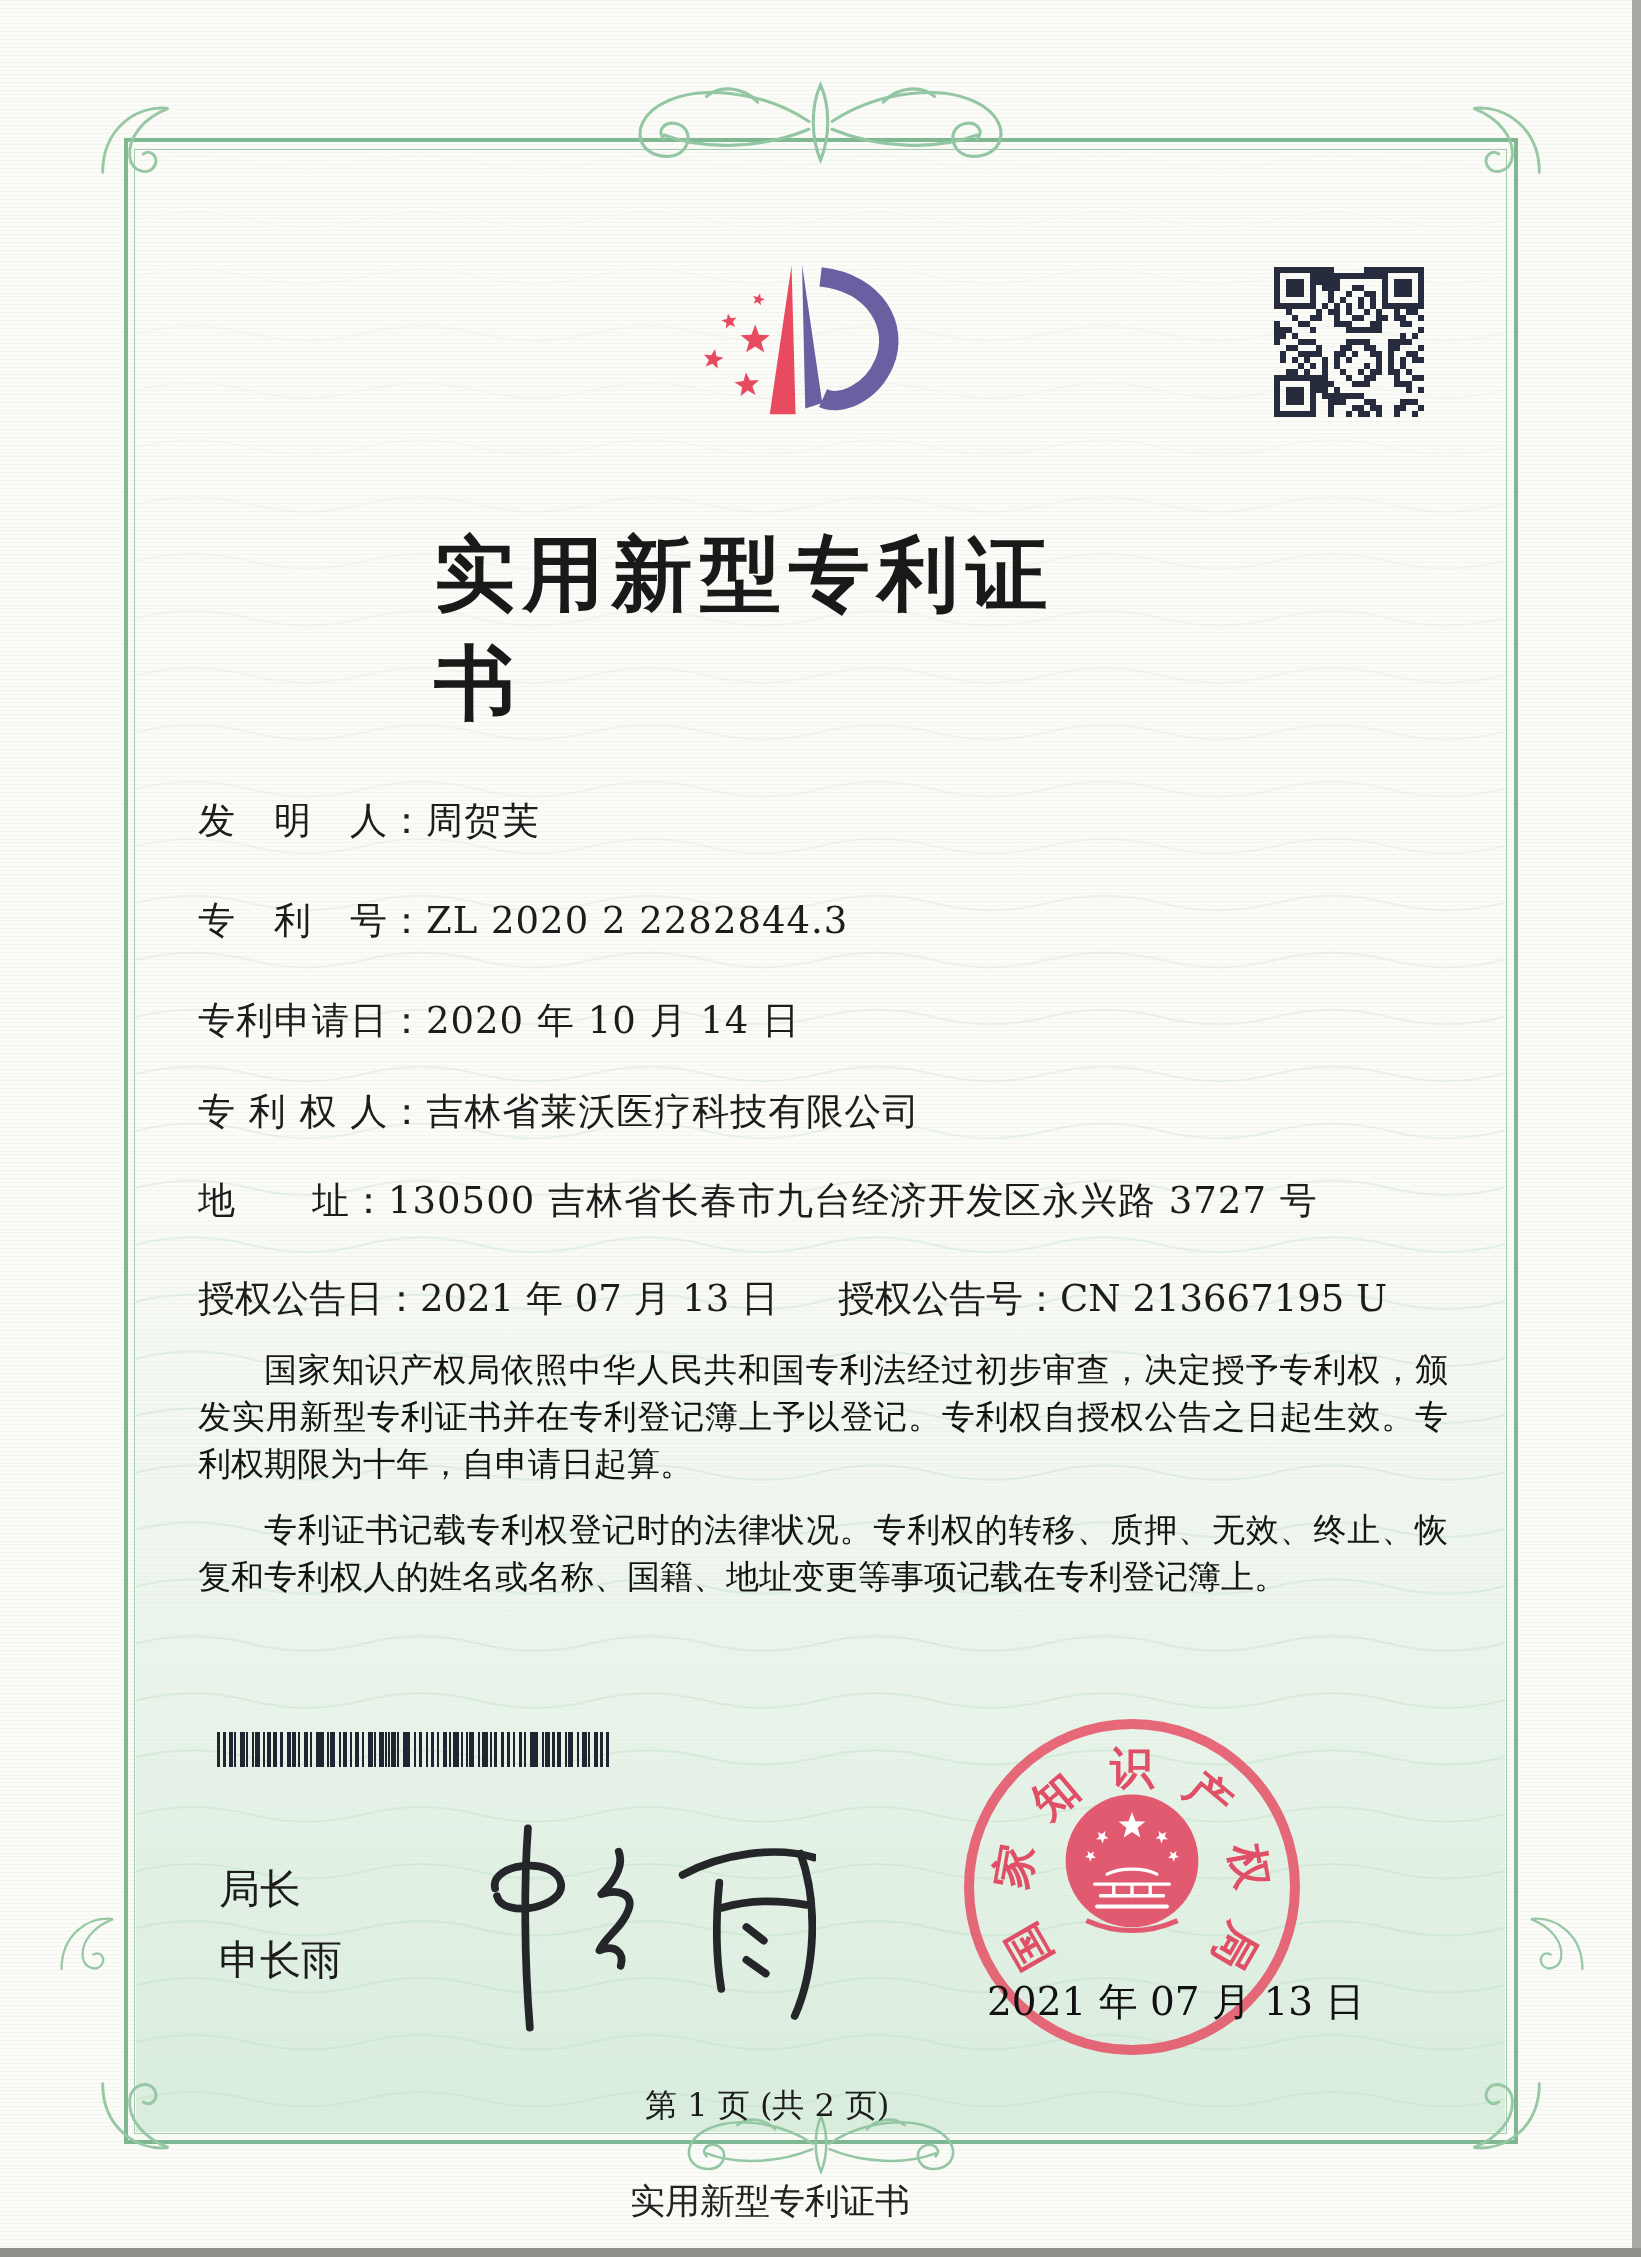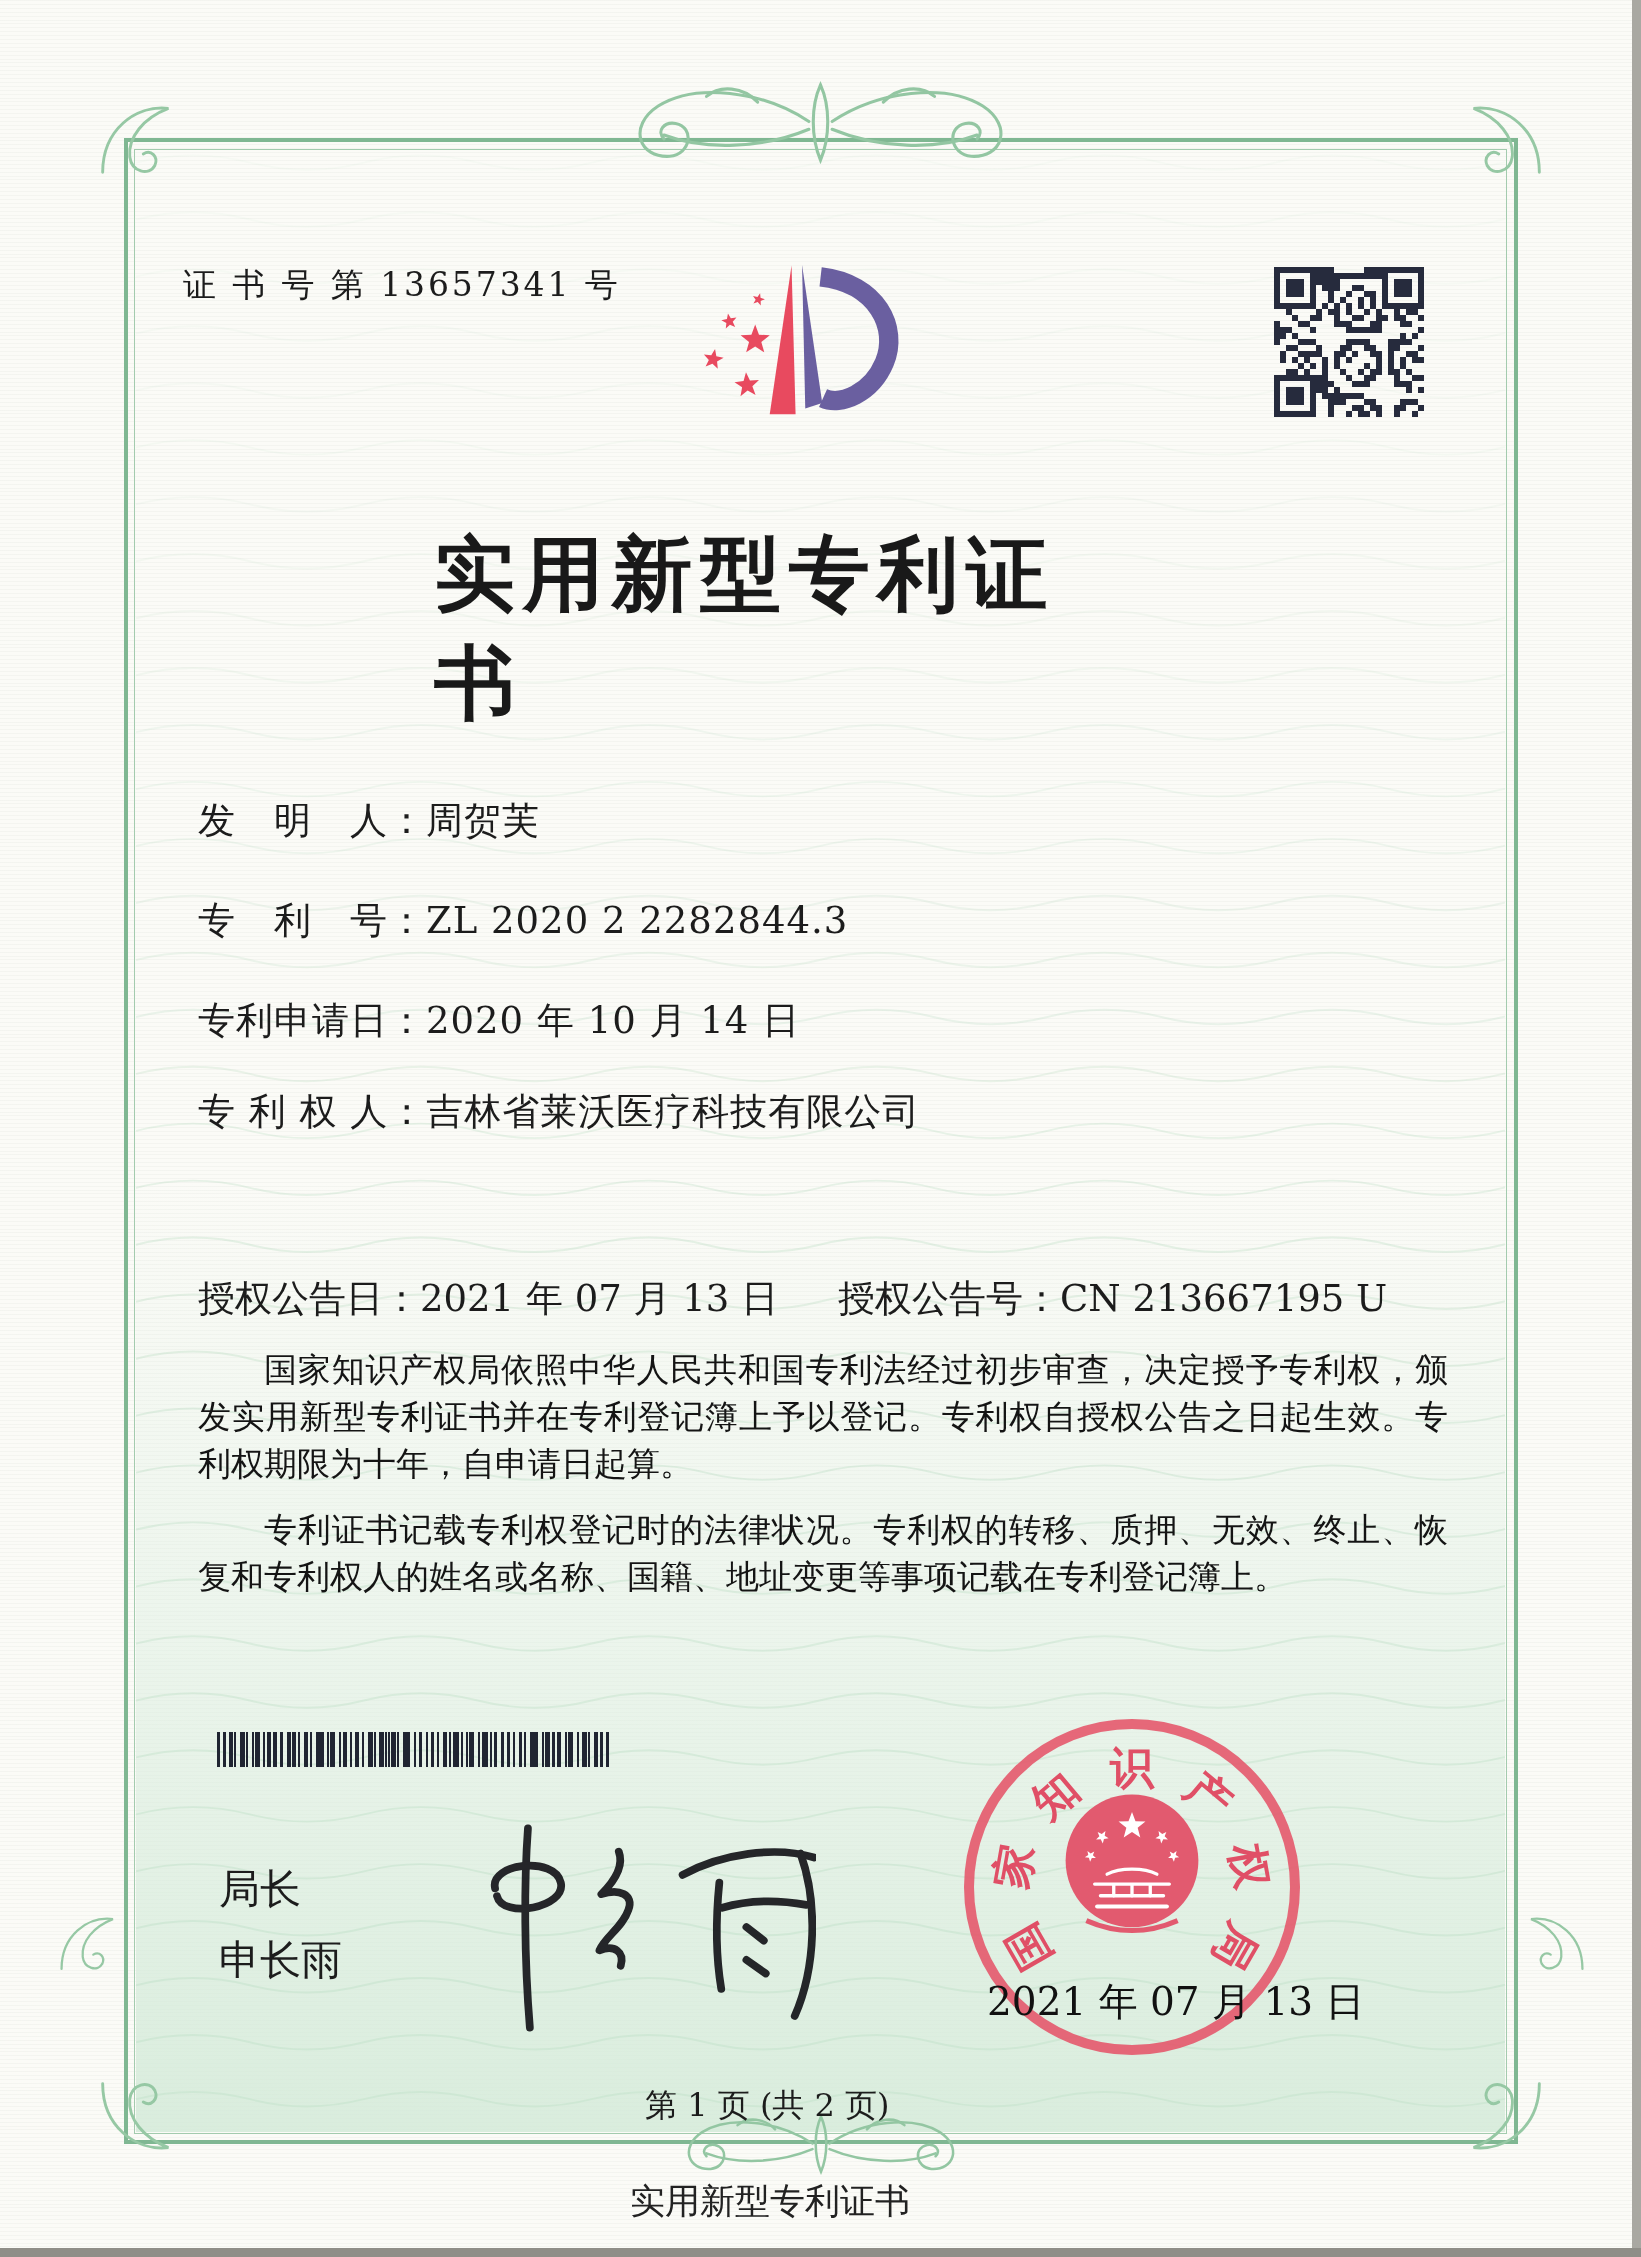--- a/index.html
+++ b/index.html
@@ -132,21 +132,20 @@
   <svg class="orn" style="left:1462px;top:2076px;transform:scale(-1)" width="87" height="87" viewBox="0 0 90 90">
       <use href="#curl"></use>
     </svg>
   <svg class="orn" style="left:54px;top:1907px" width="68" height="68" viewBox="0 0 90 90">
       <use href="#curl"></use>
     </svg>
   <svg class="orn" style="left:1522px;top:1907px;transform:scaleX(-1)" width="68" height="68" viewBox="0 0 90 90">
       <use href="#curl"></use>
     </svg>
 
-  <div class="cert-no">证 书 号 第 13657341 号</div>
 
   <svg id="logo" viewBox="0 0 300 260">
     <g id="logo-stars">
         <path d="M90.1 62.3L90.6 67.9L96.0 69.6L90.8 71.8L90.9 77.5L87.1 73.2L81.8 75.0L84.6 70.2L81.3 65.6L86.8 66.9Z" fill="#e84a5f"></path>
         <path d="M50.3 87.2L53.8 93.2L60.8 92.3L56.2 97.6L59.2 103.9L52.7 101.1L47.6 106.0L48.3 99.0L42.1 95.6L49.0 94.1Z" fill="#e84a5f"></path>
         <path d="M84.0 101.0L88.7 113.5L102.1 114.1L91.6 122.5L95.2 135.4L84.0 128.0L72.8 135.4L76.4 122.5L65.9 114.1L79.3 113.5Z" fill="#e84a5f"></path>
         <path d="M34.3 131.2L35.9 140.2L44.9 142.2L36.8 146.6L37.7 155.7L31.1 149.4L22.6 153.0L26.6 144.8L20.5 137.9L29.6 139.1Z" fill="#e84a5f"></path>
         <path d="M72.6 160.1L77.5 170.2L88.7 169.7L80.5 177.5L84.5 188.1L74.6 182.7L65.8 189.7L67.8 178.6L58.4 172.4L69.6 170.9Z" fill="#e84a5f"></path>
       </g>
     <polygon points="129,28 134,212 102,212" fill="#e84a5f"></polygon>
@@ -468,20 +467,23 @@
   </div>
   <div class="field-row r3">
     <span>专　利　号：</span><span>ZL 2020 2 2282844.3</span>
   </div>
   <div class="field-row r4">
     <span>专利申请日：</span><span>2020 年 10 月 14 日</span>
   </div>
   <div class="field-row r5">
     <span>专 利 权 人：</span><span>吉林省莱沃医疗科技有限公司</span>
   </div>
+  <div class="field-row r6">
+    <span>地　　址：</span><span>130500 吉林省长春市九台经济开发区永兴路 3727 号</span>
+  </div>
   <div class="grant-a">
     <span>授权公告日：</span><span>2021 年 07 月 13 日</span>
   </div>
   <div class="grant-b">
     <span>授权公告号：</span><span>CN 213667195 U</span>
   </div>
 
   <div class="paras">
     <p>国家知识产权局依照中华人民共和国专利法经过初步审查，决定授予专利权，颁发实用新型专利证书并在专利登记簿上予以登记。专利权自授权公告之日起生效。专利权期限为十年，自申请日起算。</p>
     <p>专利证书记载专利权登记时的法律状况。专利权的转移、质押、无效、终止、恢复和专利权人的姓名或名称、国籍、地址变更等事项记载在专利登记簿上。</p>

